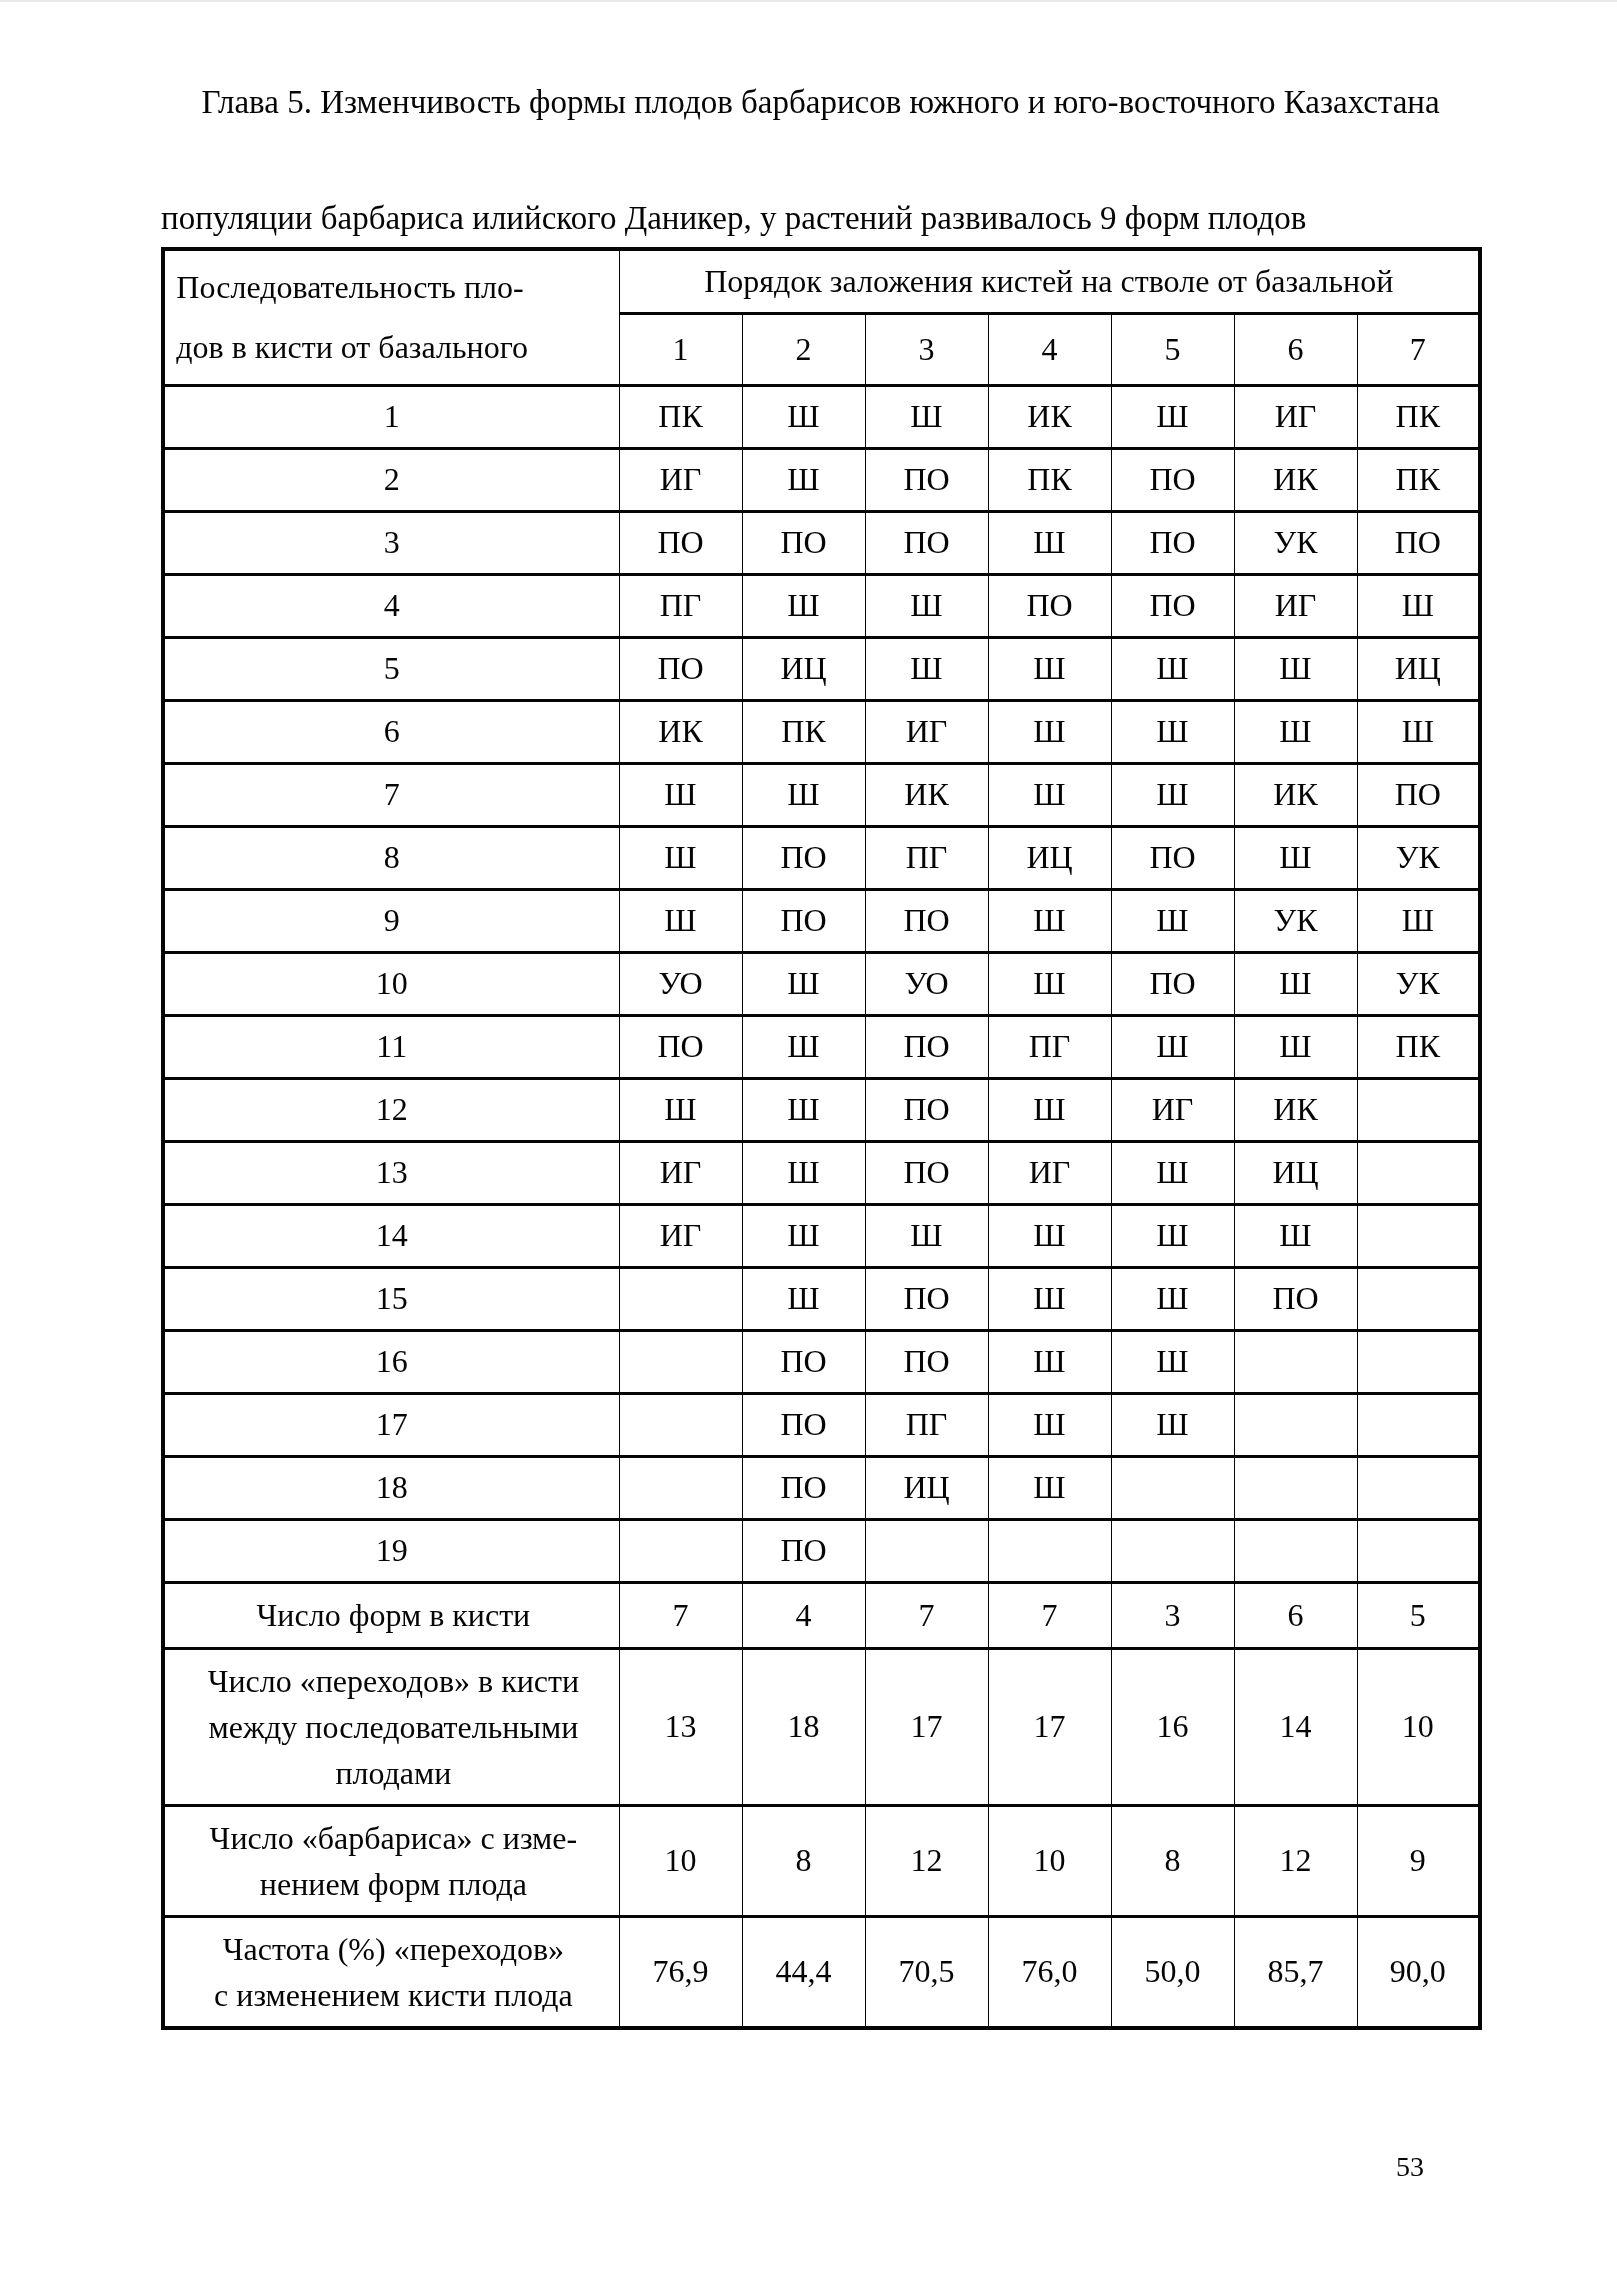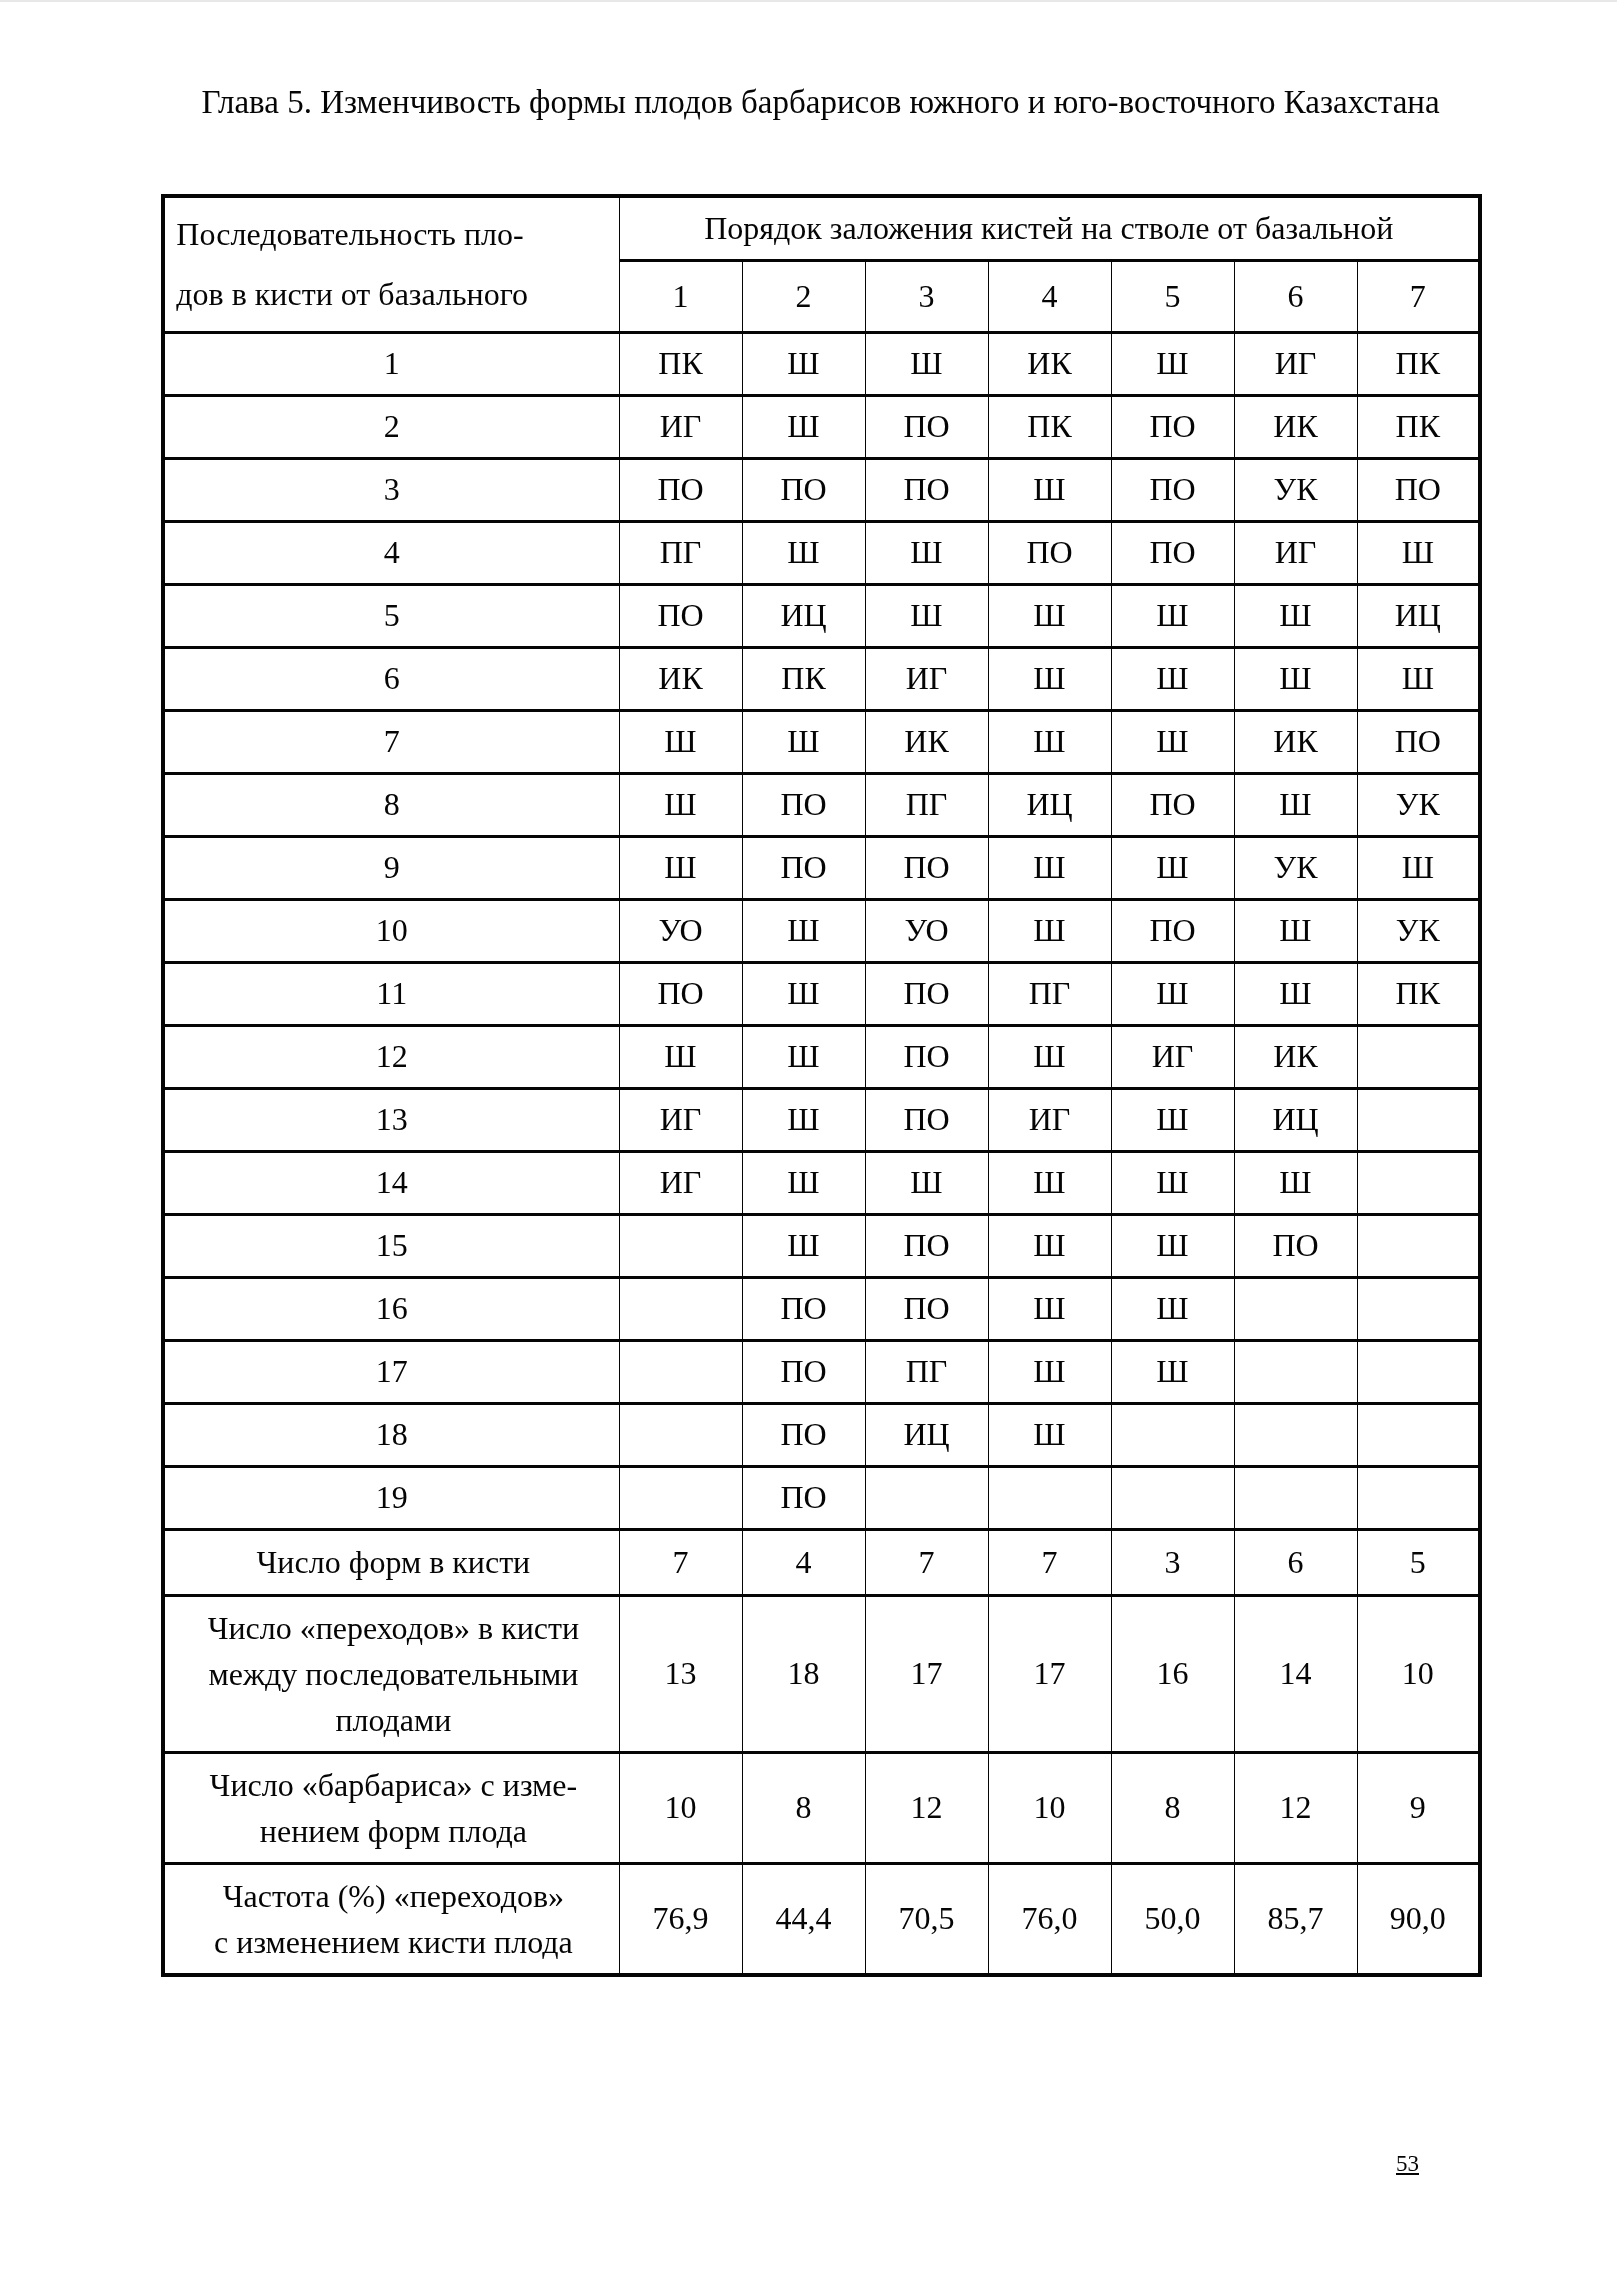--- a/index.html
+++ b/index.html
@@ -71,33 +71,33 @@
     text-align: left;
     padding: 8px 8px 8px 11.3px !important;
     line-height: 46px;
   }
   .label-line { white-space: nowrap; }
   .summary-row-0 { height: 66px; }
   .page-number {
     position: absolute;
     left: 1396px;
     top: 2149px;
-    font-size: 23px;
-    text-decoration: underline;
+    font-size: 28px;
   }
 </style>
 </head>
 <body>
 
 <div class="page">
   <div class="content">
 
     <div class="chapter-header">Глава 5. Изменчивость формы плодов барбарисов южного и юго-восточного Казахстана</div>
 
     <div class="table-caption">
+      <div class="caption-line">популяции барбариса илийского Даникер, у растений развивалось 9 форм плодов</div>
     </div>
 
     <table class="data-table">
       <colgroup>
         <col style="width:456px">
         <col style="width:123px">
           <col style="width:123px">
           <col style="width:123px">
         <col style="width:123px">
           <col style="width:123px">

